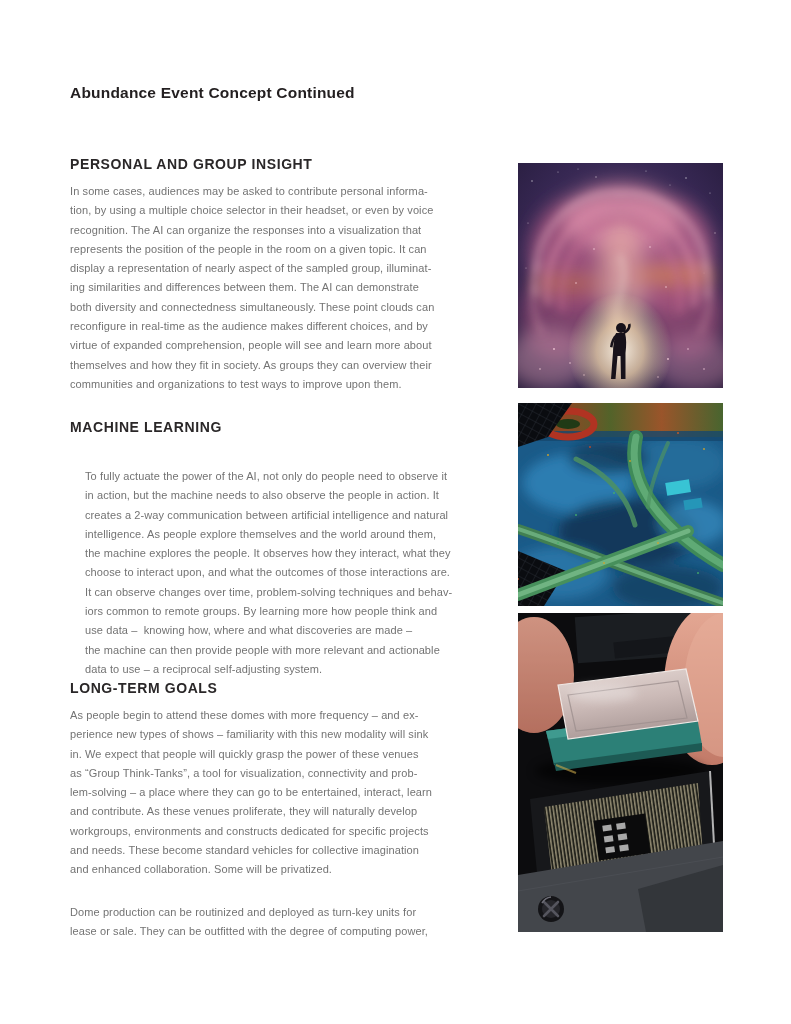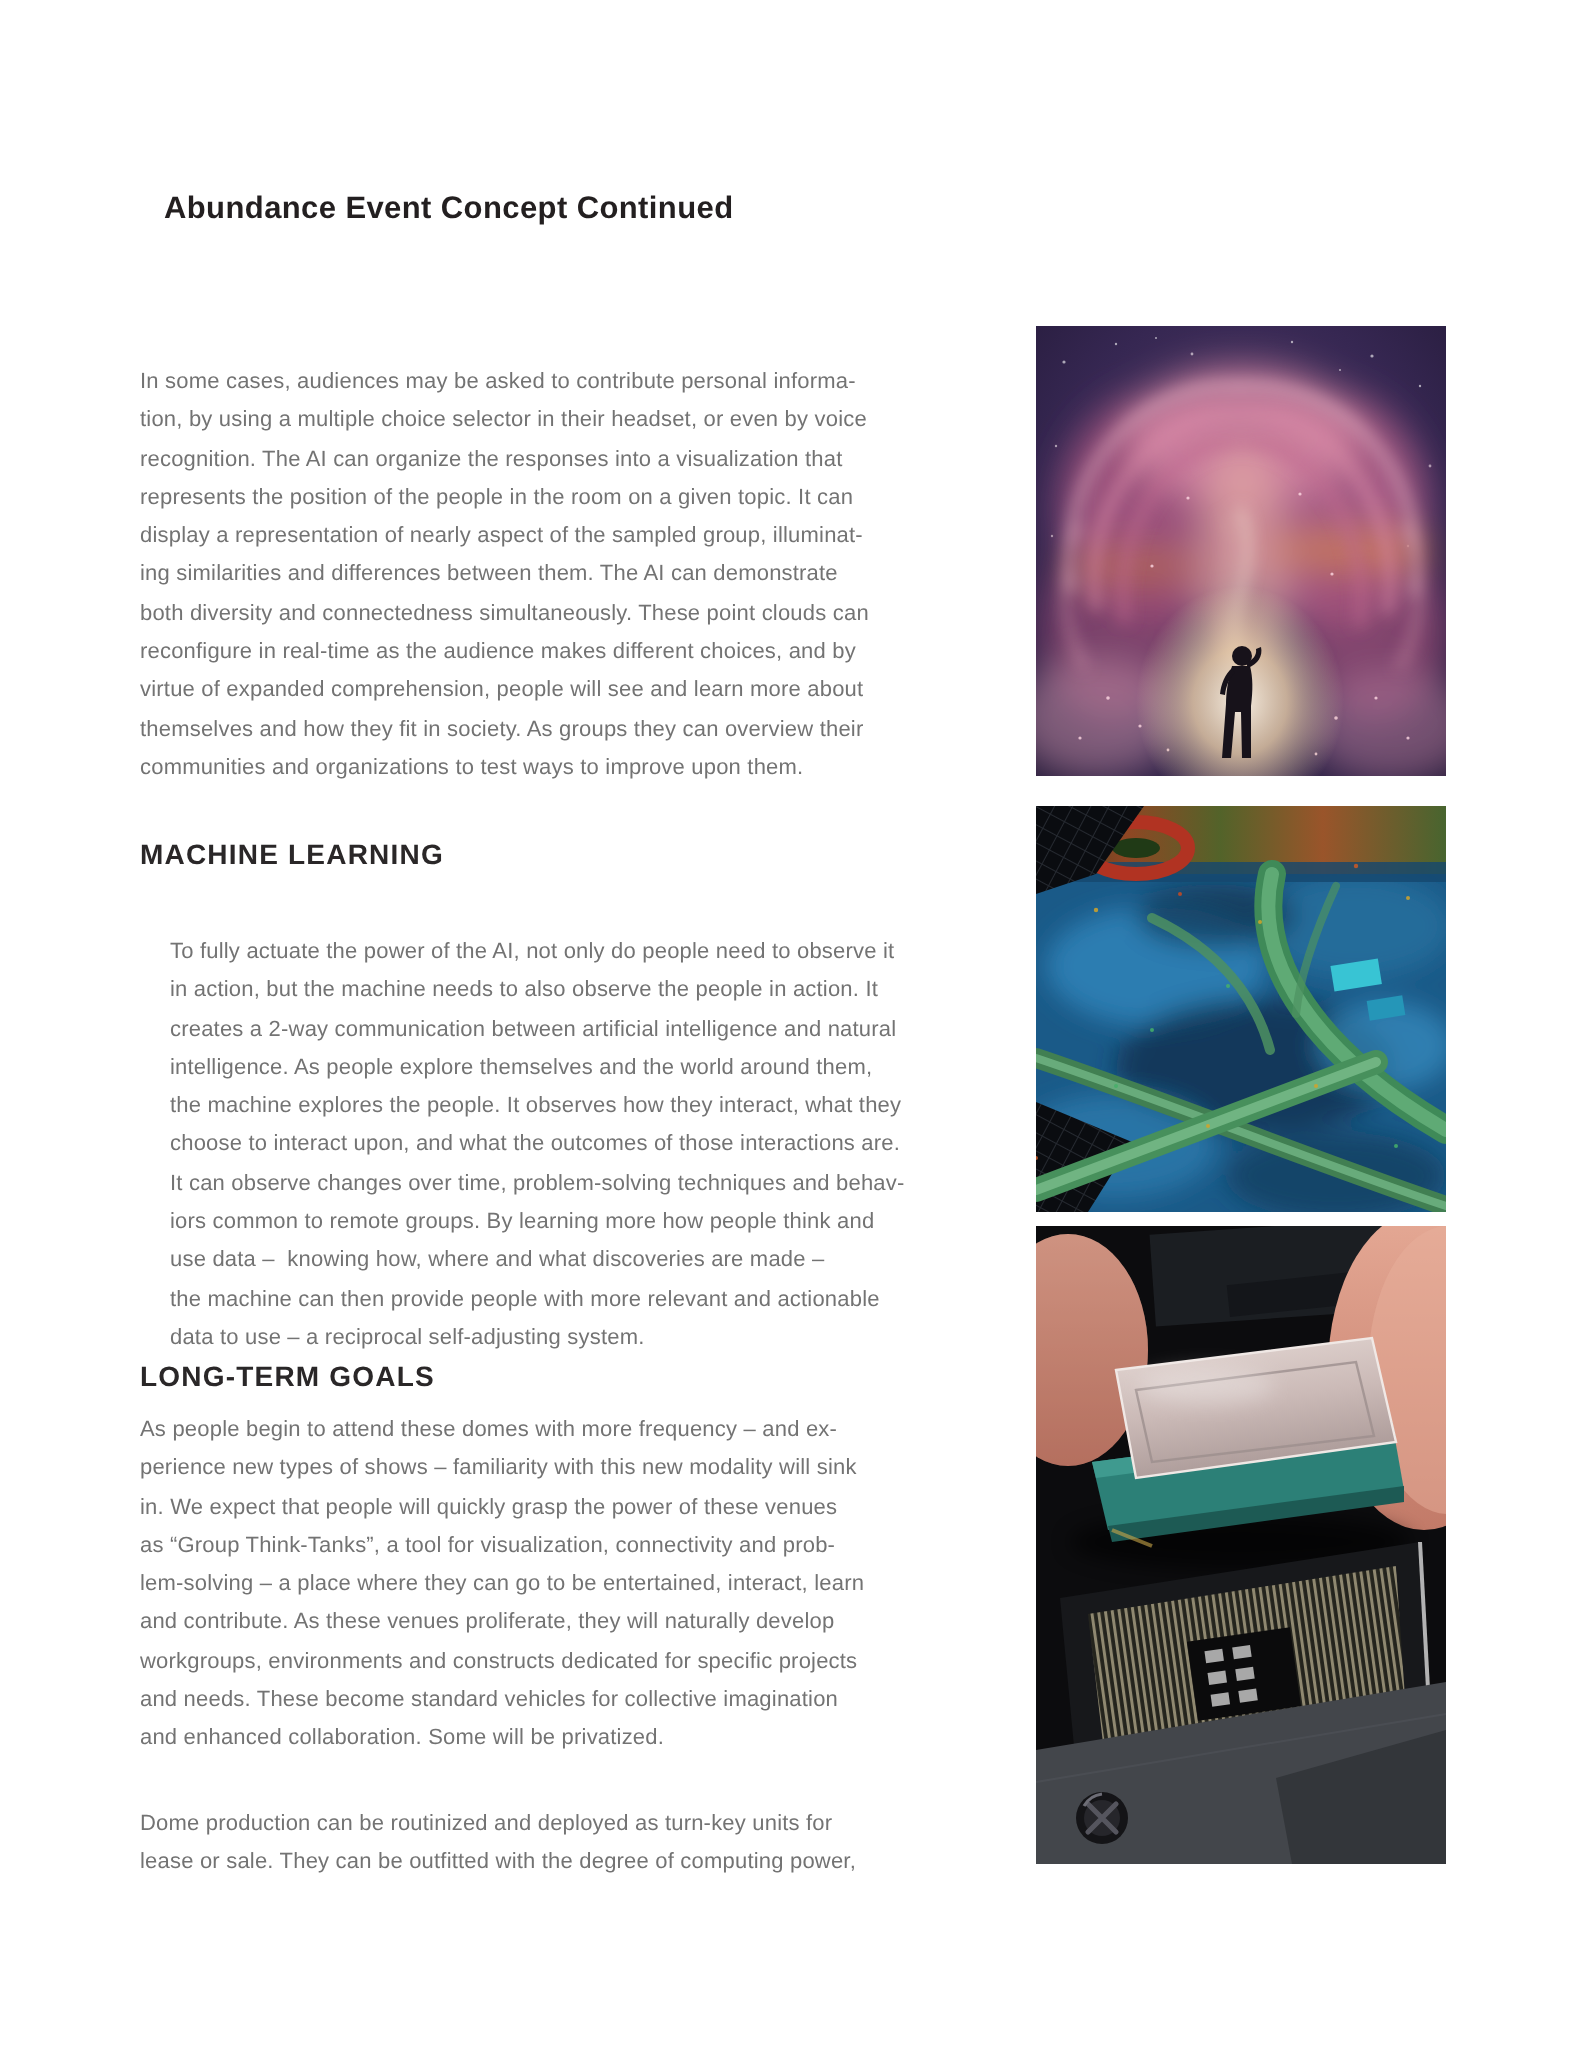--- a/index.html
+++ b/index.html
@@ -8,21 +8,21 @@
     width: 791px;
     height: 1024px;
     background: #ffffff;
     font-family: "Liberation Sans", sans-serif;
     color: #2e2c2c;
     overflow: hidden;
   }
   .doc-title {
     position: absolute;
     left: 70px; top: 84px;
-    margin: 12px;
+    margin: 0;
     font-size: 15.5px;
     font-weight: bold;
     letter-spacing: 0.2px;
     color: #231f20;
   }
   .sec-heading {
     position: absolute;
     left: 70px;
     margin: 0;
     font-size: 14px;
@@ -63,20 +63,21 @@
   #fig-cpu   { top: 613px; height: 319px; }
   figure.side-img svg { display: block; width: 100%; height: 100%; }
 </style>
 </head>
 <body>
 
 <div class="sheet">
 
   <h1 class="doc-title">Abundance Event Concept Continued</h1>
 
+  <h2 class="sec-heading" id="h-sec1">PERSONAL AND GROUP INSIGHT</h2>
   <p class="body-par" id="p-sec1">In some cases, audiences may be asked to contribute personal informa-
 tion, by using a multiple choice selector in their headset, or even by voice
 recognition. The AI can organize the responses into a visualization that
 represents the position of the people in the room on a given topic. It can
 display a representation of nearly aspect of the sampled group, illuminat-
 ing similarities and differences between them. The AI can demonstrate
 both diversity and connectedness simultaneously. These point clouds can
 reconfigure in real-time as the audience makes different choices, and by
 virtue of expanded comprehension, people will see and learn more about
 themselves and how they fit in society. As groups they can overview their

